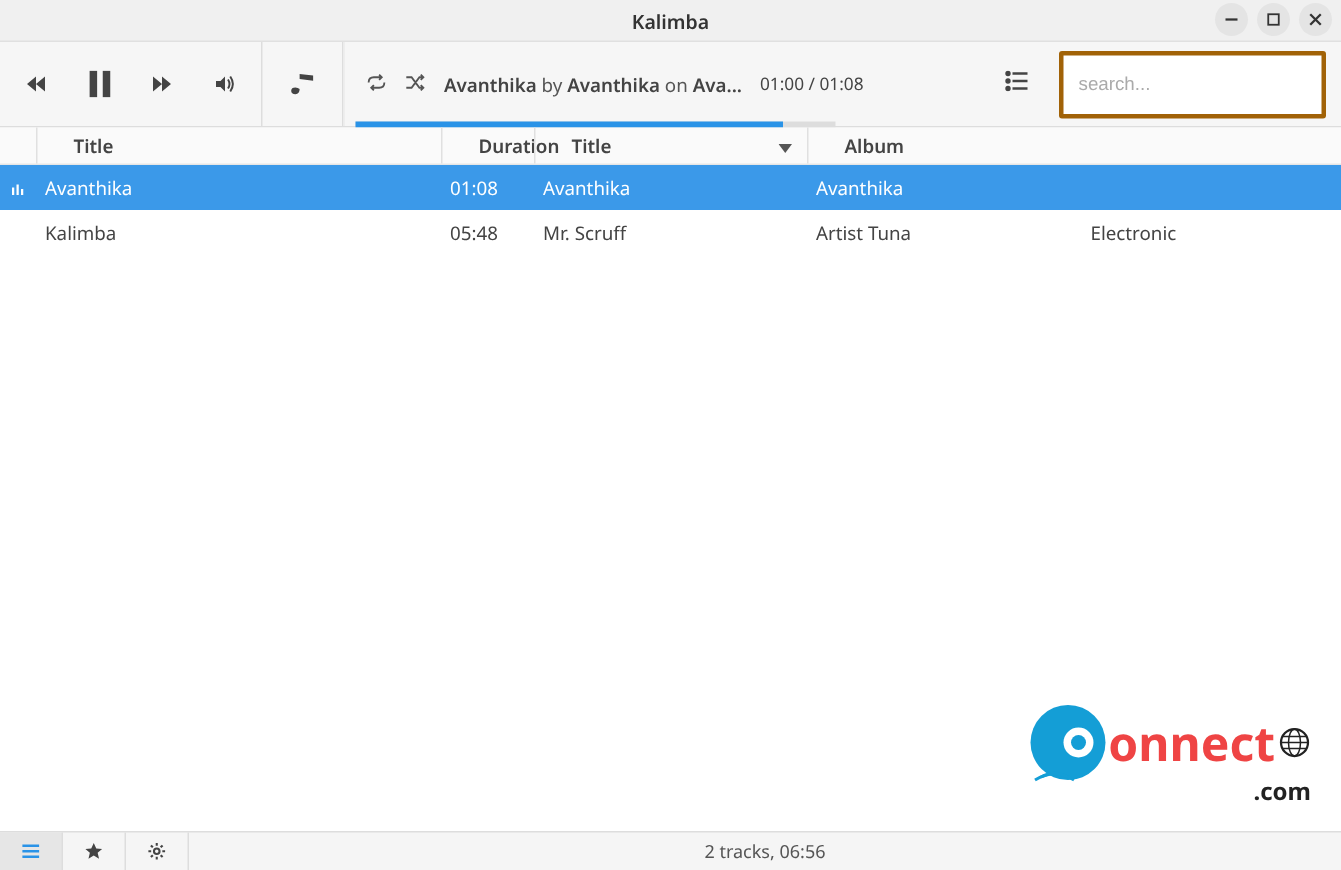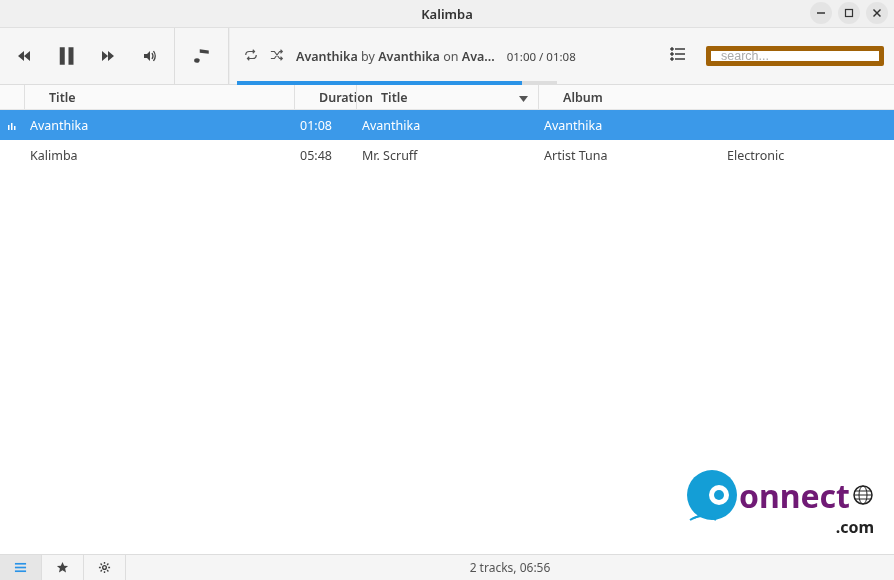--- a/index.html
+++ b/index.html
@@ -20,21 +20,21 @@
   .tb-small-icon { cursor: pointer; }
   .tb-small-icon svg { width: 14px; height: 12px; fill: #555; }
   .nowplaying { flex: 0 0 auto; color: #555; font-size: 12.5px; white-space: nowrap; }
   .nowplaying .strong { font-weight: 600; color: #444; }
   .time-display { font-size: 11.5px; color: #444; white-space: nowrap; }
   .progress-wrap { position: absolute; left: 7px; right: 0; bottom: -1px; height: 4px; background: #ddd; width: 320px; }
   .progress-fill { height: 100%; background: #2a93e7; width: 89%; }
   .queue-icon { cursor: pointer; margin-left: auto; }
   .queue-icon svg { width: 16px; height: 14px; fill: #444; stroke: #444; }
   .search-wrap { padding: 0 10px; flex: 0 0 auto; }
-  .search-input { width: 178px; height: 20px; border: 5px solid #a16207; border-radius: 2px; padding: 0 10px; font-size: 12.5px; color: #be185d; outline: none; }
+  .search-input { width: 178px; height: 45px; border: 3px solid #a16207; border-radius: 2px; padding: 0 10px; font-size: 12.5px; color: #be185d; outline: none; }
   .search-input::placeholder { color: #aaa; }
   .table-header { height: 25px; background: #fafafa; border-bottom: 1px solid #e6e6e6; display: flex; align-items: center; font-size: 12.5px; color: #444; font-weight: 600; }
   .th { padding-left: 24px; display: flex; align-items: center; border-left: 1px solid #e0e0e0; height: 100%; }
   .th .sort { margin-left: auto; margin-right: 10px; }
   .col-play { width: 22px; border-left: none; }
   .col-title { width: 270px; }
   .col-dur { width: 62px; }
   .col-artist { width: 182px; }
   .col-album { width: 183px; }
   .col-genre { flex: 1; }
@@ -195,21 +195,21 @@
 
   <div class="watermark">
     <div class="logo">
       <svg width="54" height="54" viewBox="0 0 54 54">
         <circle cx="27" cy="27" r="25" fill="#149ed6"></circle>
         <circle cx="34" cy="27" r="10" fill="#fff"></circle>
         <circle cx="34" cy="27" r="5" fill="#149ed6"></circle>
         <path d="M5 52 Q18 44 31 52" stroke="#149ed6" stroke-width="2" fill="none"></path>
         <path d="M9 50 Q18 45 27 50" stroke="#149ed6" stroke-width="2" fill="none"></path>
       </svg>
-      <span style="font-size:32px;font-weight:700;color:#701a75;">onnect</span>
+      <span style="font-size:32px;font-weight:700;color:#ef4444;">onnect</span>
       <svg width="22" height="22" viewBox="0 0 22 22" style="margin-left:2px;">
         <circle cx="11" cy="11" r="9" fill="none" stroke="#222" stroke-width="1.5"></circle>
         <ellipse cx="11" cy="11" rx="4" ry="9" fill="none" stroke="#222" stroke-width="1"></ellipse>
         <line x1="2" y1="11" x2="20" y2="11" stroke="#222" stroke-width="1"></line>
         <line x1="3" y1="7" x2="19" y2="7" stroke="#222" stroke-width="1"></line>
         <line x1="3" y1="15" x2="19" y2="15" stroke="#222" stroke-width="1"></line>
       </svg>
     </div>
     <div style="text-align:right; font-size:16px; font-weight:700; color:#222; margin-top:-6px;">.com</div>
   </div>

